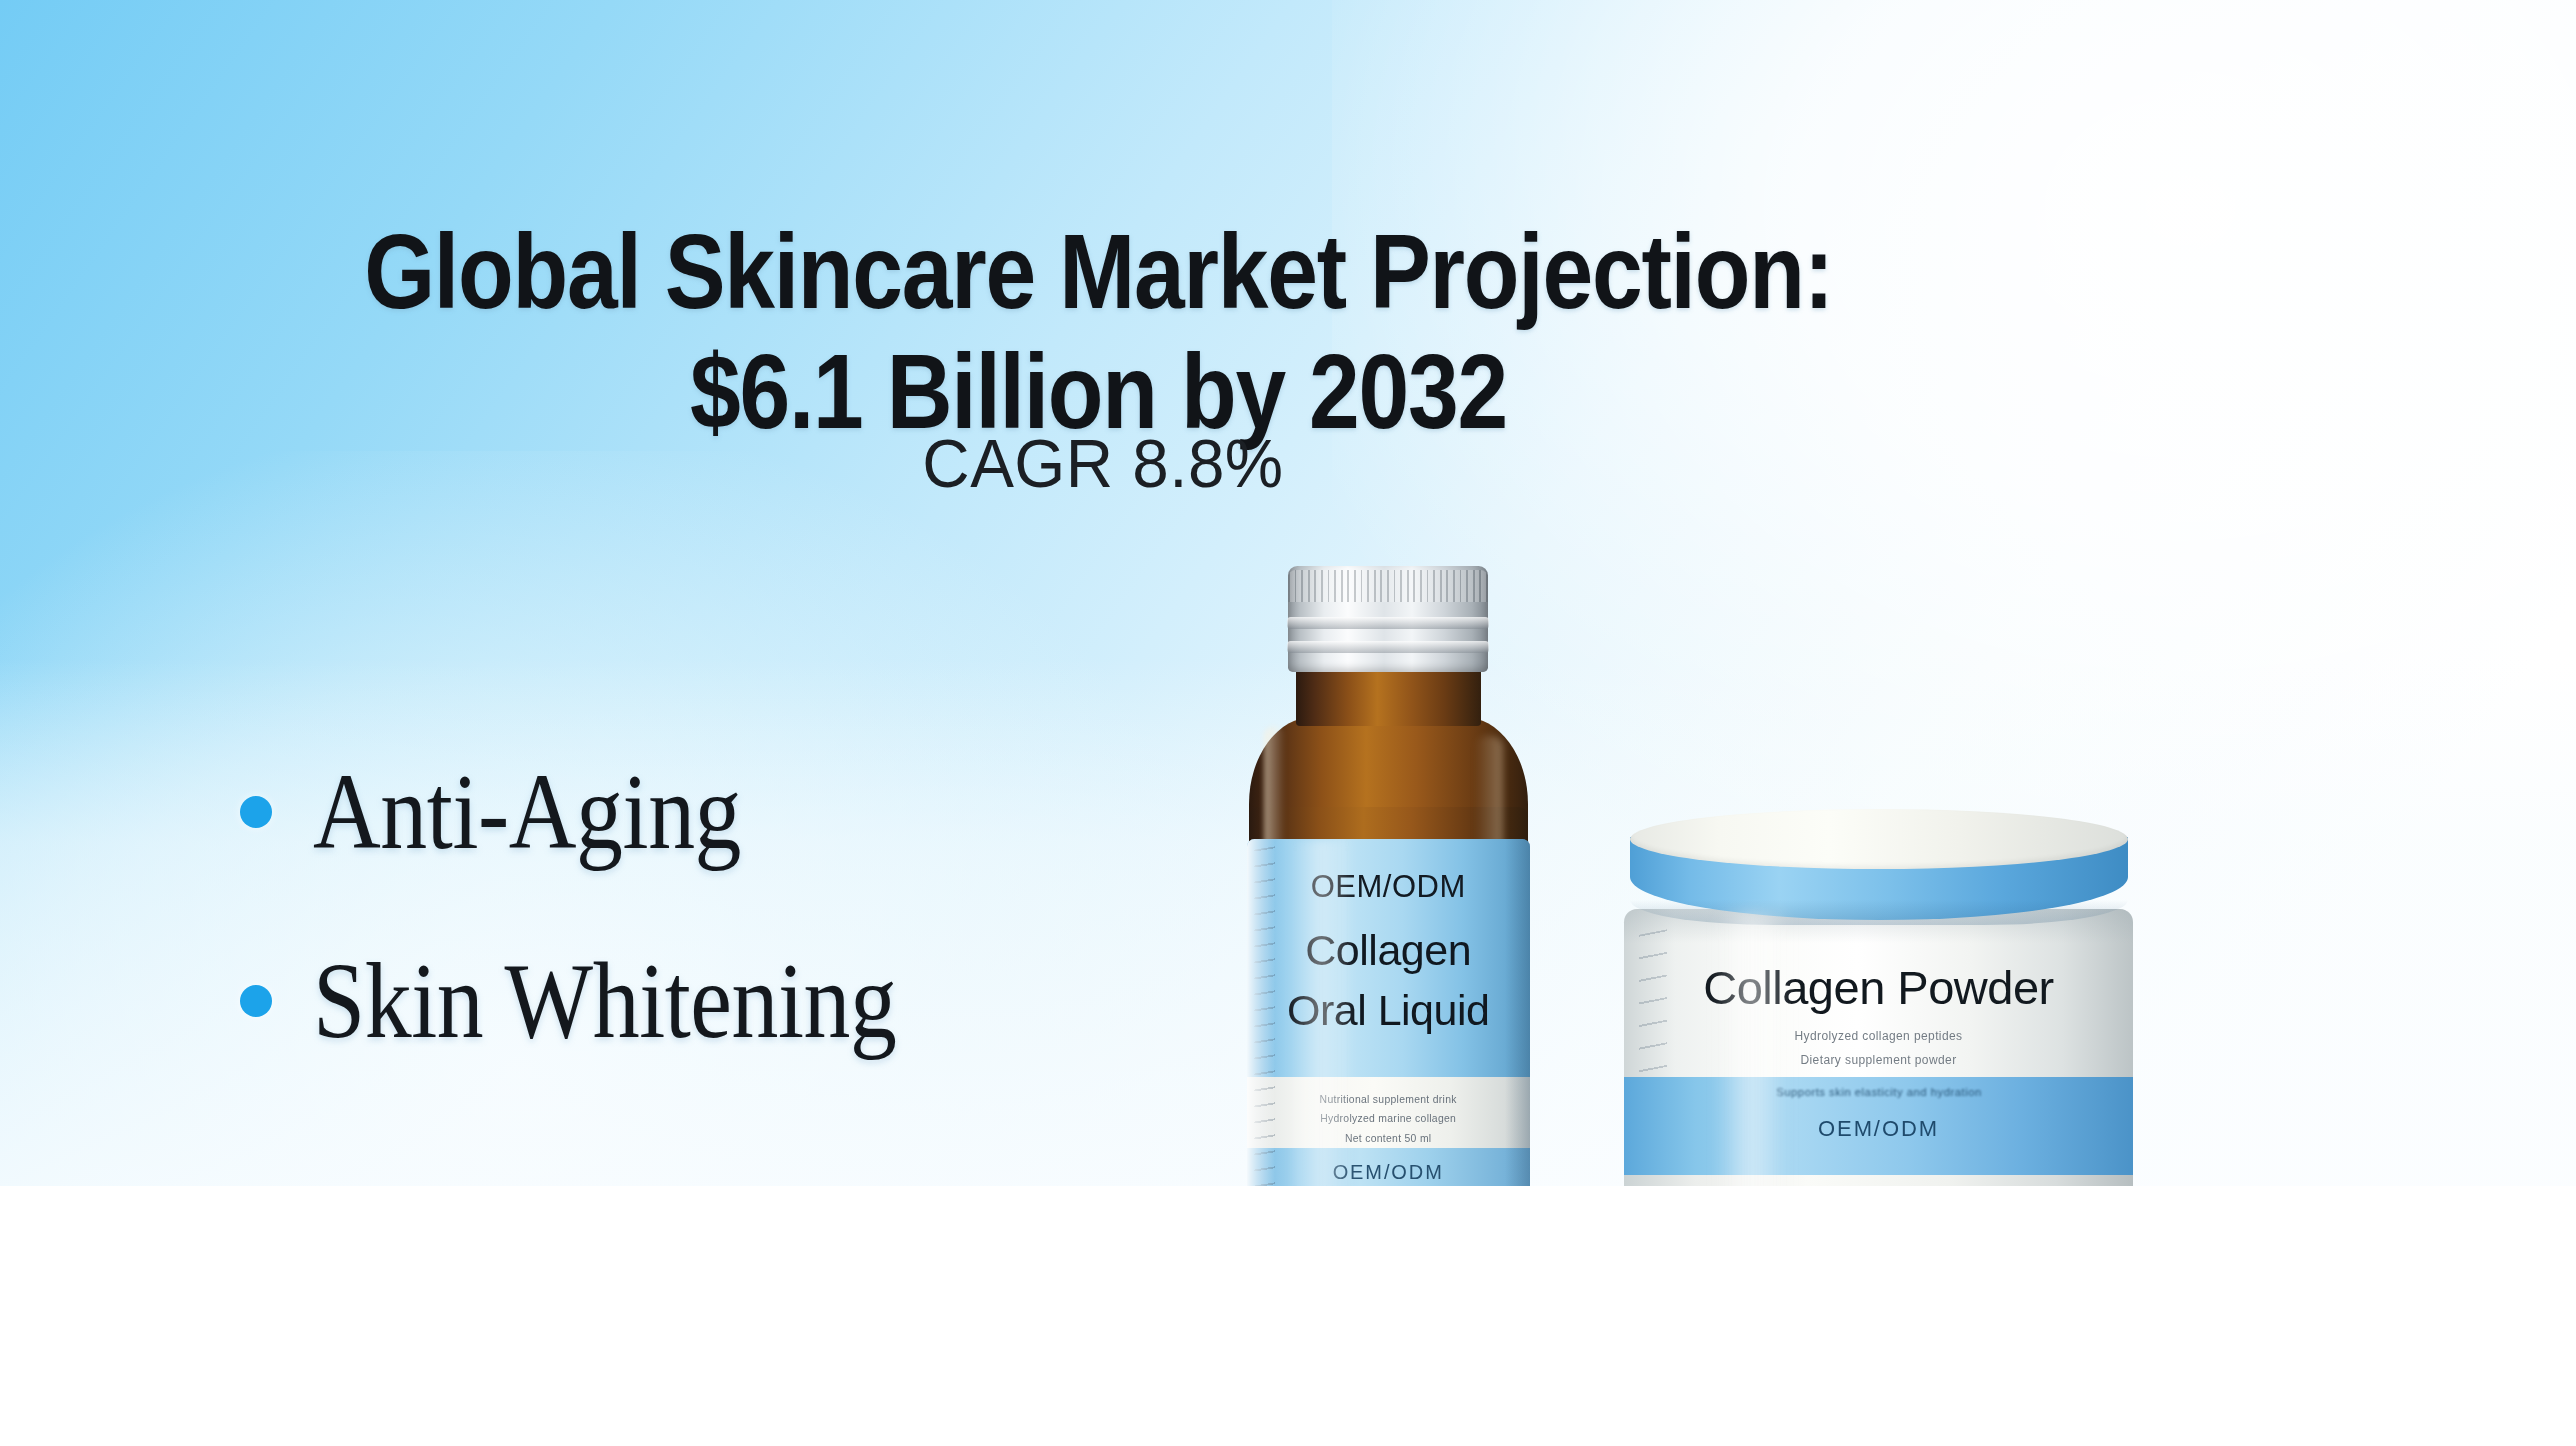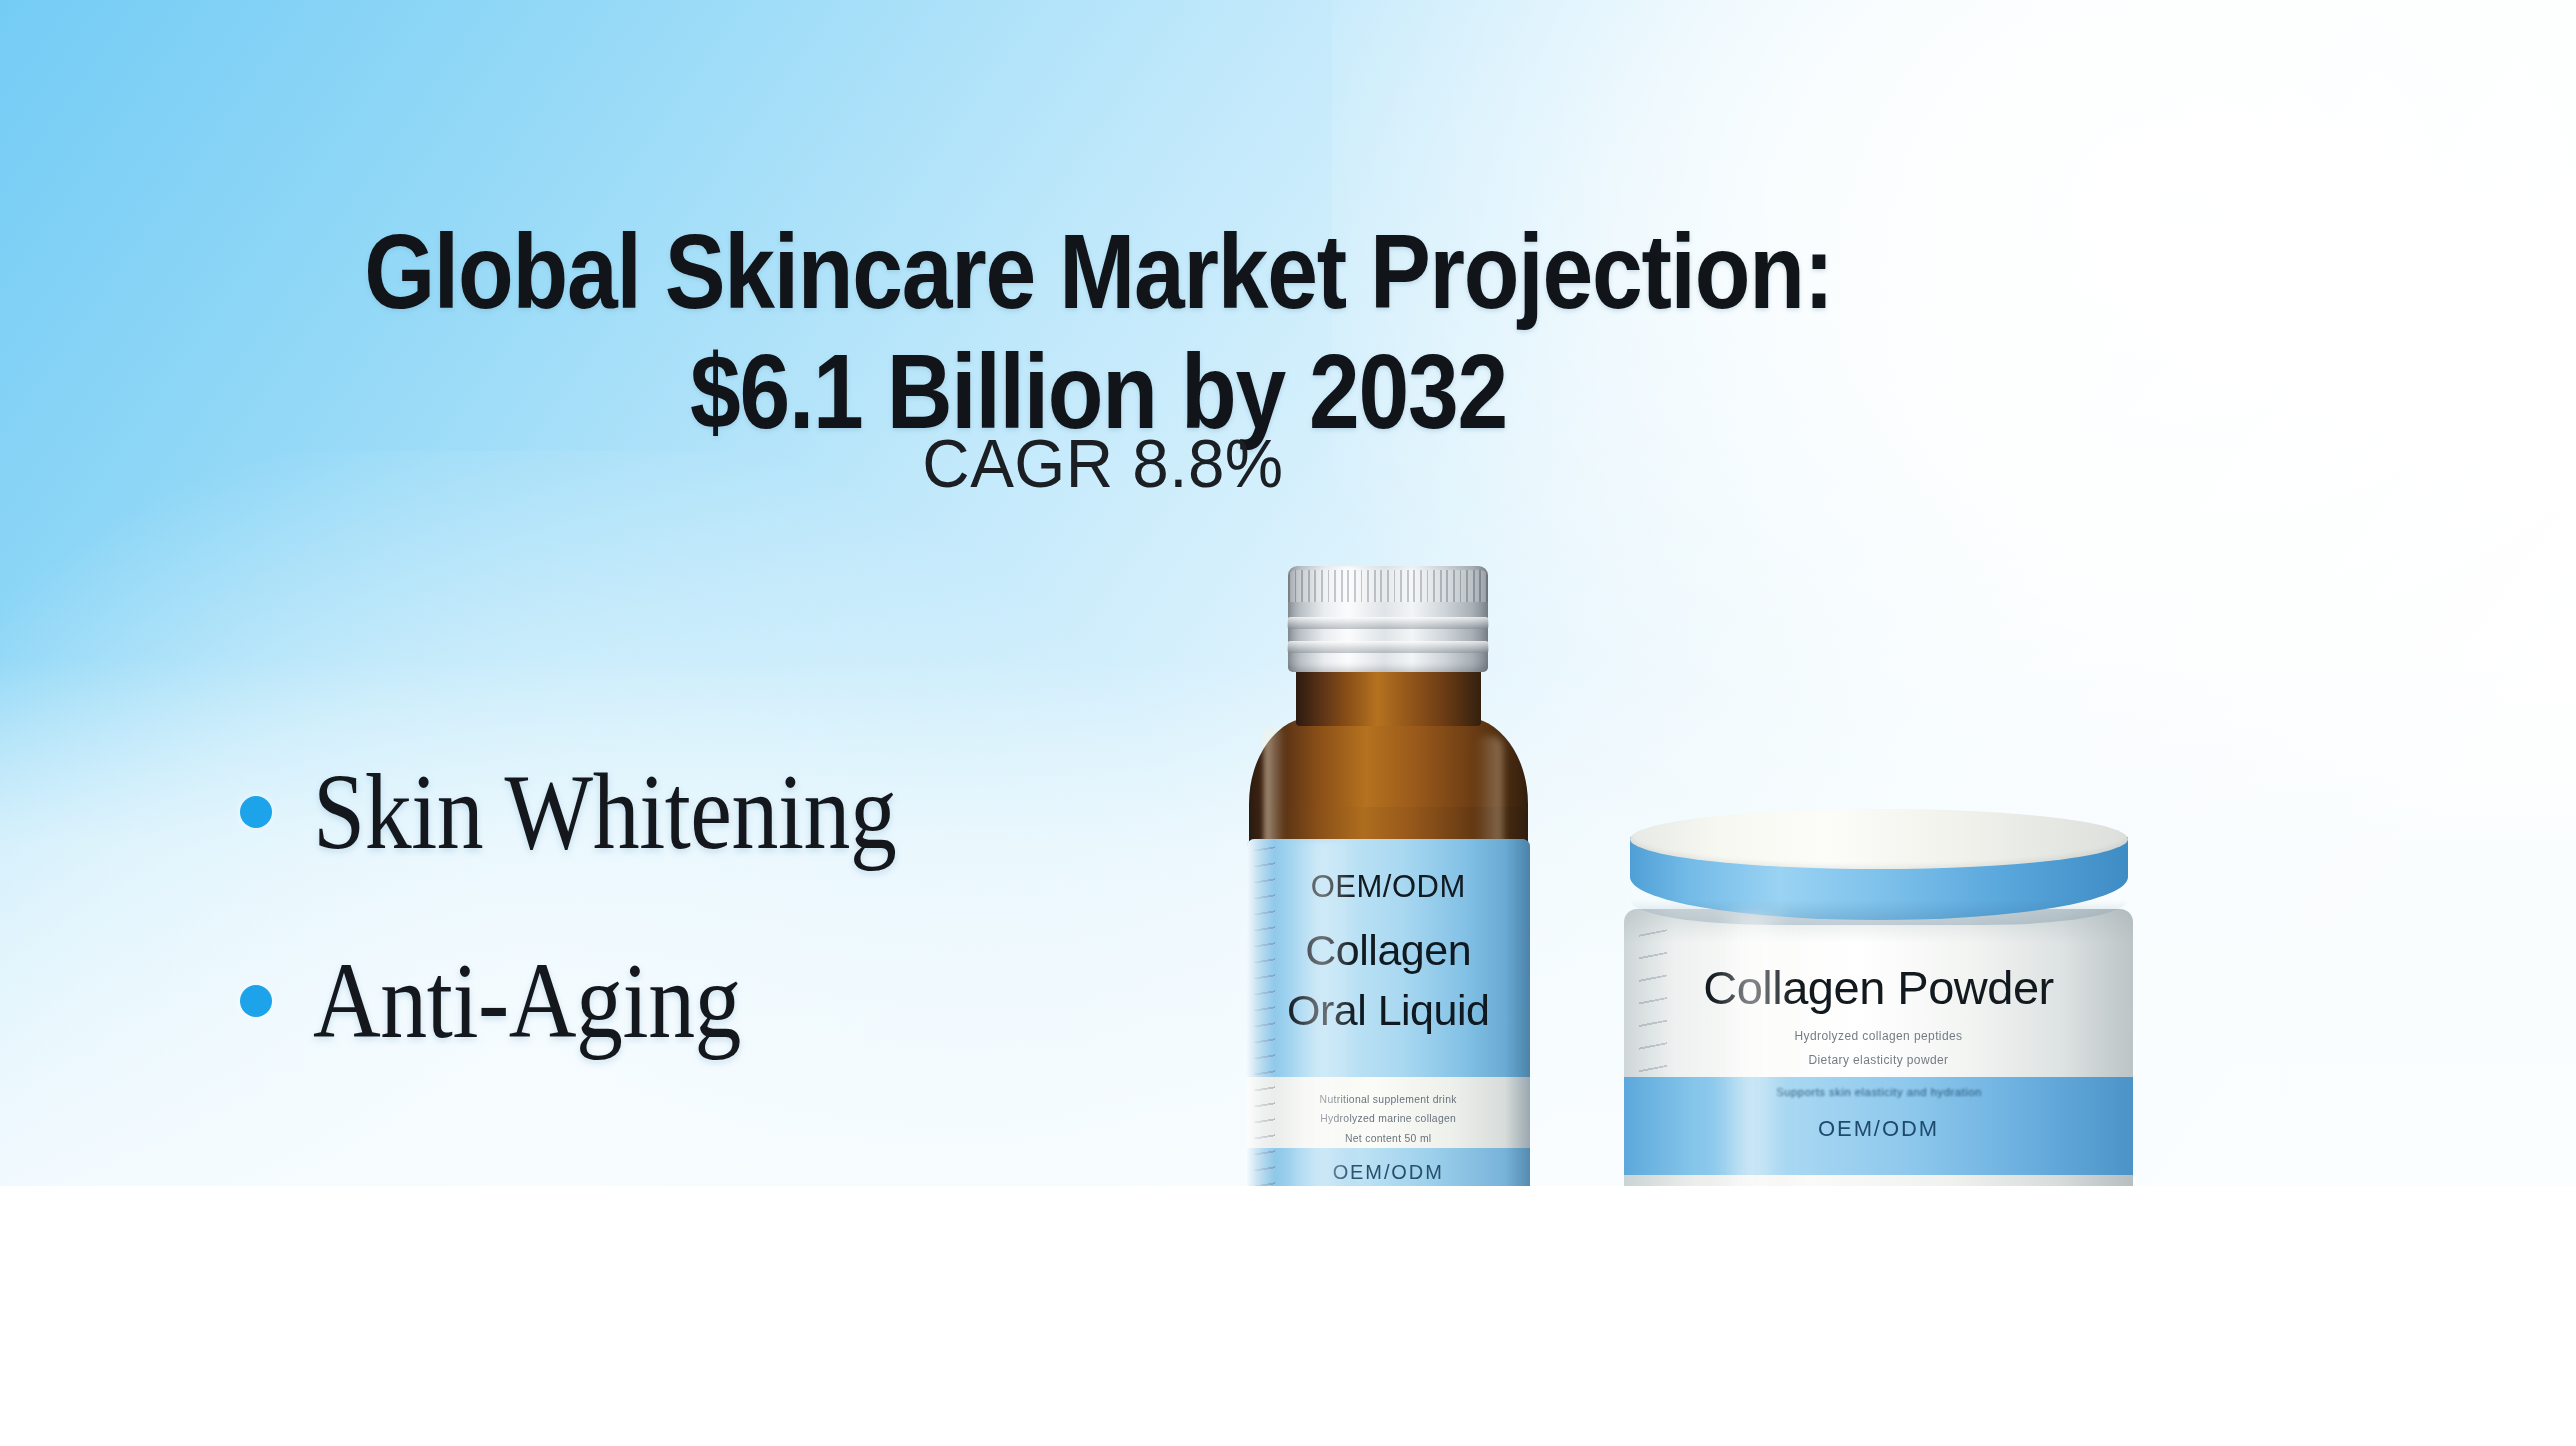--- a/index.html
+++ b/index.html
@@ -451,25 +451,25 @@
   <h1 class="headline">
     <span>Global Skincare Market Projection:</span>
     <span class="l2">$6.1 Billion by 2032</span>
   </h1>
 
   <div class="subhead">CAGR 8.8%</div>
 
   <ul class="bullets" style="list-style:none;margin:0;padding:0;">
     <li class="bullet-row">
       <span class="dot"></span>
-      <span class="bullet-label">Skin Whitening</span>
+      <span class="bullet-label">Anti-Aging</span>
     </li>
     <li class="bullet-row">
       <span class="dot"></span>
-      <span class="bullet-label">Anti-Aging</span>
+      <span class="bullet-label">Skin Whitening</span>
     </li>
   </ul>
 
   <div class="shadow-long"></div>
   <div class="shadow-jar"></div>
   <div class="shadow-bottle-contact"></div>
   <div class="shadow-jar-contact"></div>
 
   <div class="bottle">
     <div class="shoulder"></div>
@@ -509,21 +509,21 @@
 
   <div class="jar">
     <div class="jar-body"></div>
     <div class="jar-body-lip"></div>
     <div class="jar-ticks"></div>
 
     <div class="jar-title">Collagen Powder</div>
 
     <div class="jar-fine">
       <span>Hydrolyzed collagen peptides</span>
-      <span>Dietary elasticity powder</span>
+      <span>Dietary supplement powder</span>
     </div>
 
     <div class="jar-blue-band"></div>
     <div class="jar-band-line">Supports skin elasticity and hydration</div>
     <div class="jar-band-oem">OEM/ODM</div>
 
     <div class="jar-foot"></div>
     <div class="jar-foot-shade"></div>
 
     <div class="jar-lid-band"></div>

